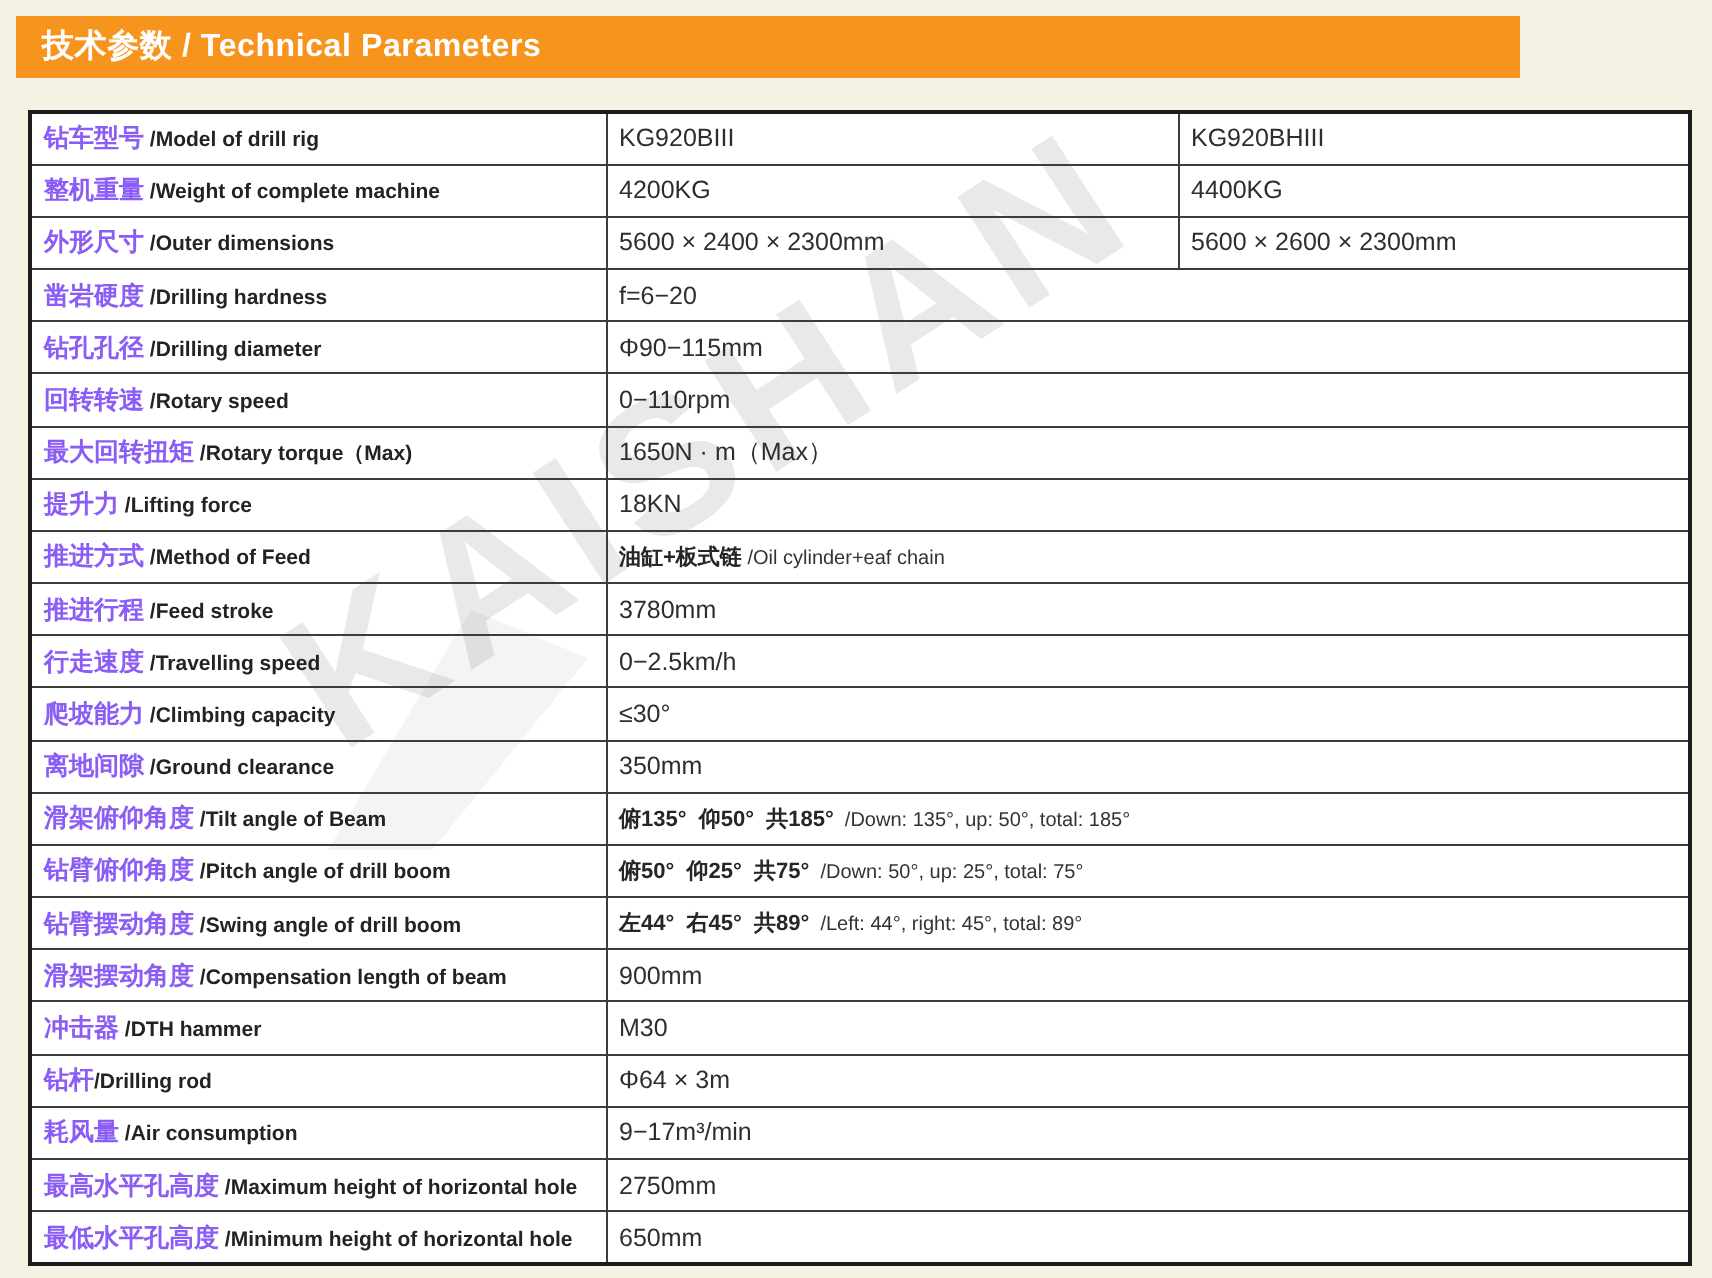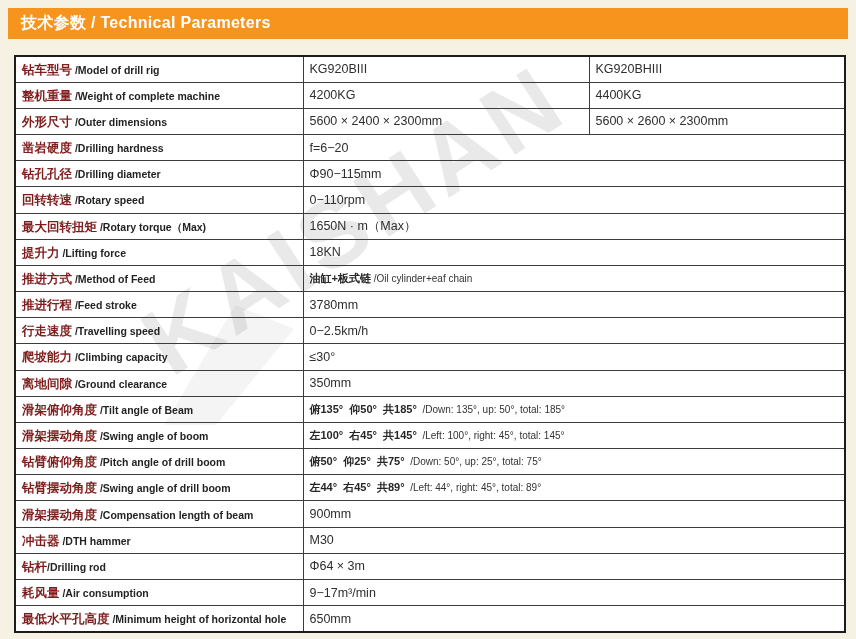--- a/index.html
+++ b/index.html
@@ -3,21 +3,21 @@
 <meta charset="utf-8">
 <style>
   html,body{margin:0;padding:0;}
   body{
     width:856px;height:639px;
     background:#f6f2e3;
     font-family:"Liberation Sans","DejaVu Sans",sans-serif;
     position:relative;overflow:hidden;
   }
   .title-bar{
-    position:absolute;left:8px;top:8px;width:840px;height:31px;
+    position:absolute;left:8px;top:8px;width:752px;height:31px;
     background:#f7941d;
     display:flex;align-items:center;
     box-sizing:border-box;padding-left:13px;
   }
   .title-bar .title{
     color:#ffffff;font-size:16px;font-weight:bold;
     letter-spacing:0.3px;
   }
   .table-wrap{
     position:absolute;left:14px;top:55px;width:830px;height:578px;
@@ -50,21 +50,21 @@
     padding:0 6px;
     overflow:hidden;
     background:transparent;
   }
   table.params{border:2px solid #1c1c1c;}
   tr.prow{height:23px;}
   td.label-cell{
     text-align:left;padding-left:13px;white-space:pre;
   }
   td.label-cell .zh{
-    font-size:12.5px;font-weight:bold;color:#7f1d1d;
+    font-size:12.5px;font-weight:bold;color:#8b5cf6;
   }
   td.label-cell .en{
     font-size:10.5px;font-weight:bold;color:#232323;
   }
   td.val{
     text-align:left;color:#2e2e2e;font-size:12.5px;white-space:pre;
   }
   td.val .vzh{font-size:11px;font-weight:600;color:#262626;}
   td.val .ven{font-size:10px;font-weight:normal;color:#333333;}
 </style>
@@ -138,24 +138,20 @@
         </tr>
         <tr class="prow">
           <td class="label-cell"><span class="zh">离地间隙</span><span class="en"> /Ground clearance</span></td>
           <td class="val" colspan="2">350mm</td>
         </tr>
         <tr class="prow">
           <td class="label-cell"><span class="zh">滑架俯仰角度</span><span class="en"> /Tilt angle of Beam</span></td>
           <td class="val" colspan="2"><span class="vzh">俯135°  仰50°  共185°</span><span class="ven">  /Down: 135°, up: 50°, total: 185°</span></td>
         </tr>
         <tr class="prow">
-          <td class="label-cell"><span class="zh">滑架摆动角度</span><span class="en"> /Swing angle of boom</span></td>
-          <td class="val" colspan="2"><span class="vzh">左100°  右45°  共145°</span><span class="ven">  /Left: 100°, right: 45°, total: 145°</span></td>
-        </tr>
-        <tr class="prow">
           <td class="label-cell"><span class="zh">钻臂俯仰角度</span><span class="en"> /Pitch angle of drill boom</span></td>
           <td class="val" colspan="2"><span class="vzh">俯50°  仰25°  共75°</span><span class="ven">  /Down: 50°, up: 25°, total: 75°</span></td>
         </tr>
         <tr class="prow">
           <td class="label-cell"><span class="zh">钻臂摆动角度</span><span class="en"> /Swing angle of drill boom</span></td>
           <td class="val" colspan="2"><span class="vzh">左44°  右45°  共89°</span><span class="ven">  /Left: 44°, right: 45°, total: 89°</span></td>
         </tr>
         <tr class="prow">
           <td class="label-cell"><span class="zh">滑架摆动角度</span><span class="en"> /Compensation length of beam</span></td>
           <td class="val" colspan="2">900mm</td>
@@ -166,18 +162,22 @@
         </tr>
         <tr class="prow">
           <td class="label-cell"><span class="zh">钻杆</span><span class="en">/Drilling rod</span></td>
           <td class="val" colspan="2">Φ64 × 3m</td>
         </tr>
         <tr class="prow">
           <td class="label-cell"><span class="zh">耗风量</span><span class="en"> /Air consumption</span></td>
           <td class="val" colspan="2">9−17m³/min</td>
         </tr>
         <tr class="prow">
+          <td class="label-cell"><span class="zh">最高水平孔高度</span><span class="en"> /Maximum height of horizontal hole</span></td>
+          <td class="val" colspan="2">2750mm</td>
+        </tr>
+        <tr class="prow">
           <td class="label-cell"><span class="zh">最低水平孔高度</span><span class="en"> /Minimum height of horizontal hole</span></td>
           <td class="val" colspan="2">650mm</td>
         </tr>
       </tbody>
   </table>
 </div>
 
 </body></html>

